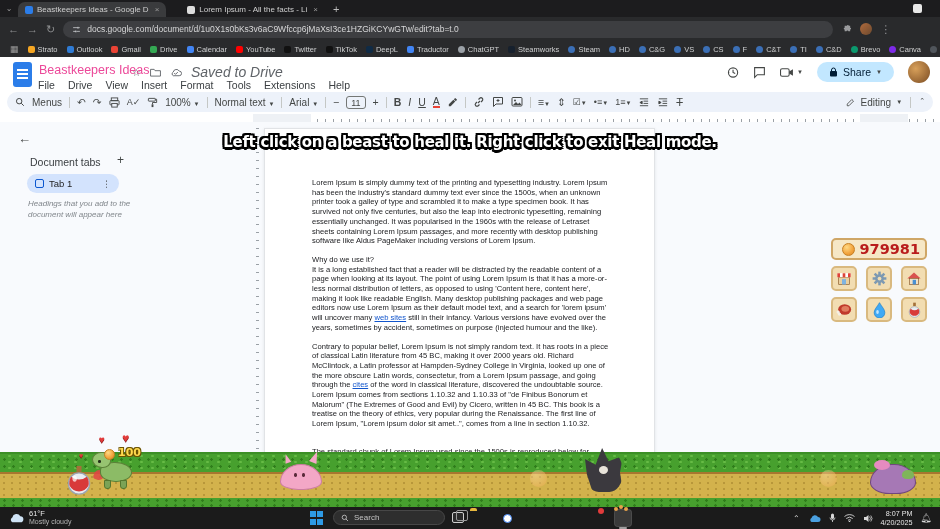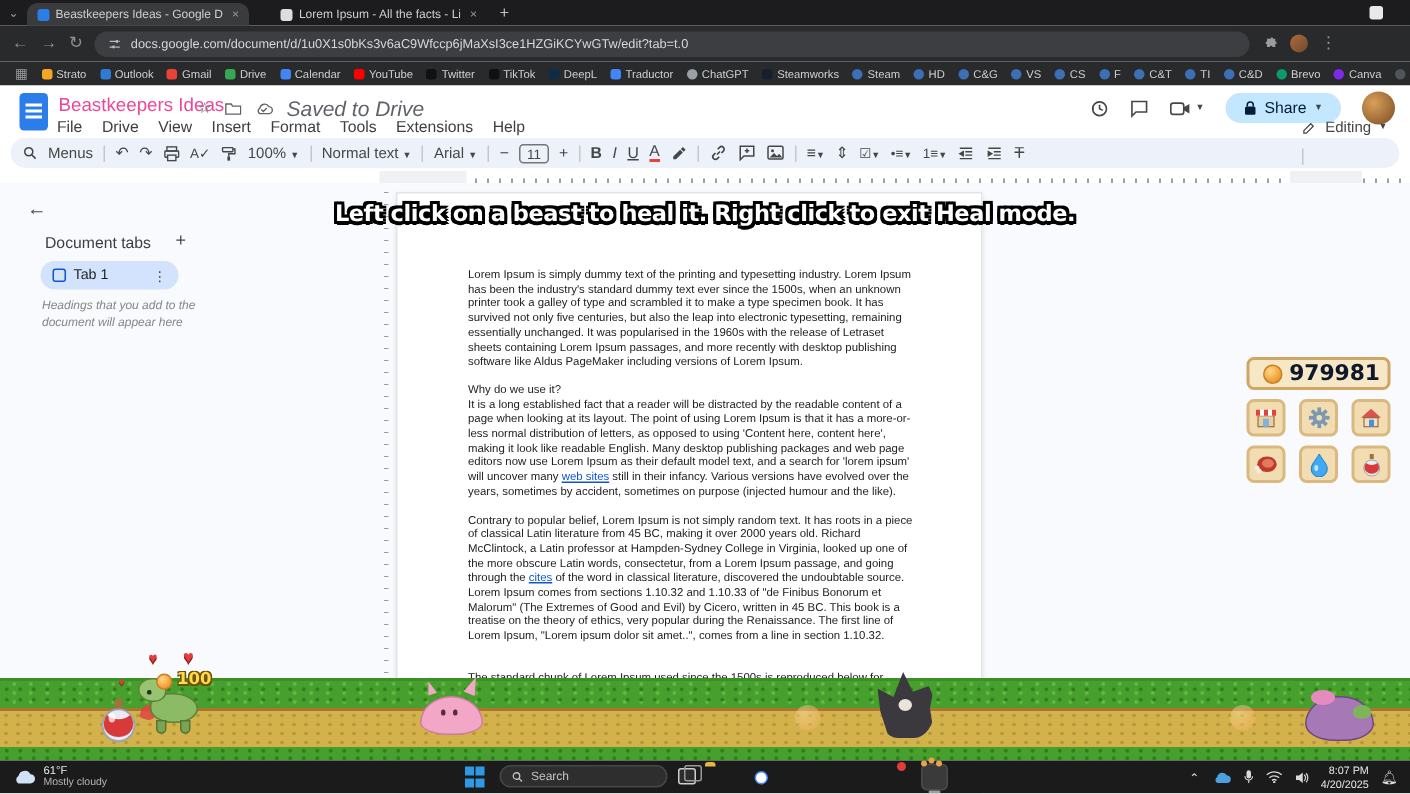--- a/index.html
+++ b/index.html
@@ -41,21 +41,21 @@
   .avatar-lg { width:22px; height:22px; border-radius:50%; background:radial-gradient(circle at 35% 35%, #d8a05a, #7a4b22); }
 
   
   .toolbar { position:absolute; top:92px; left:7px; width:926px; height:20px; background:#edf2fa; border-radius:10px; display:flex; align-items:center; gap:7px; padding:0 8px; color:#444746; font-size:10px; }
   .toolbar .sep { width:1px; height:11px; background:#c4c7c5; flex:0 0 auto; }
   .tbic { font-size:10.5px; line-height:1; color:#444746; }
   .tb-num { border:1px solid #747775; border-radius:3px; padding:0 4px; font-size:9px; height:13px; line-height:13px; }
   .ddv { font-size:6px; color:#444746; }
   .bold-b { font-weight:bold; } .ital-i { font-style:italic; } .und-u { text-decoration:underline; }
   .acolor { border-bottom:2px solid #e94335; line-height:1; }
-  .tb-right { margin-left:auto; display:flex; gap:8px;flex-direction:column; }
+  .tb-right { margin-left:auto; display:flex; gap:8px; }
 
   .ruler { position:absolute; top:114px; left:253px; width:687px; height:8px; background:#fff;
            background-image:repeating-linear-gradient(90deg,#9aa0a6 0 1px, transparent 1px 8px); background-size:100% 3px; background-position:0 bottom; background-repeat:no-repeat; }
   .ruler-shade-l { position:absolute; left:0; top:0; width:58px; height:8px; background:#eef1f5; }
   .ruler-shade-r { position:absolute; right:32px; top:0; width:48px; height:8px; background:#eef1f5; }
 
   
   .content { position:absolute; top:122px; left:0; width:940px; height:407px; background:#f8fafd; }
   .back-arrow { position:absolute; left:18px; top:9px; font-size:13px; color:#444746; }
   .outline-title { position:absolute; left:30px; top:34px; font-size:10.5px; color:#3c4043;text-align:right; }
@@ -75,21 +75,21 @@
 
   
   .overlay-msg { position:absolute; left:0; top:133px; width:940px; text-align:center; z-index:40;
     font-family:"DejaVu Sans", sans-serif; font-weight:bold; font-size:15px; color:#fff; letter-spacing:-0.3px;
     text-shadow:-2px -2px 0 #000, 2px -2px 0 #000, -2px 2px 0 #000, 2px 2px 0 #000, 0 -2px 0 #000, 0 2px 0 #000, -2px 0 0 #000, 2px 0 0 #000, 0 3px 0 #000; }
 
   
   .hud { position:absolute; right:13px; top:238px; z-index:45; width:96px; }
   .coin-counter { display:flex; align-items:center; gap:4px; background:#f6e7c6; border:2px solid #cfa666; border-radius:5px; padding:1px 5px; justify-content:flex-end; }
   .coin { width:13px; height:13px; border-radius:50%; background:radial-gradient(circle at 35% 30%, #ffd985, #f2a33c 60%, #d8862a); border:1px solid #c77f22; }
-  .coin-amt { font-family:"DejaVu Sans", sans-serif; font-weight:bold; font-size:14.5px; color:#0f172a; }
+  .coin-amt { font-family:"DejaVu Sans", sans-serif; font-weight:bold; font-size:14.5px; color:#b91c1c; }
   .hud-grid { display:grid; grid-template-columns:repeat(3, 26px); gap:6px; margin-top:6px; justify-content:space-between; }
   .hud-btn { width:26px; height:25px; background:#f2ddb2; border:2px solid #d9b97f; border-radius:5px; display:flex; align-items:center; justify-content:center; }
 
   
   .field { position:absolute; left:0; top:452px; width:940px; height:55px; z-index:30; }
   .grass-top { position:absolute; top:0; left:0; width:100%; height:20px; background:#47a02e;
     background-image:radial-gradient(circle, #2f7d1b 1px, transparent 1.5px), radial-gradient(circle, #66bb45 1px, transparent 1.5px);
     background-size:9px 7px, 11px 6px; background-position:0 2px, 4px 5px; border-top:2px solid #3c8f26; }
   .dirt { position:absolute; top:20px; left:0; width:100%; height:26px; background:#d3b24c;
     background-image:radial-gradient(circle, #b8973a 1px, transparent 1.4px); background-size:8px 6px; border-top:2px solid #a8762f; }

